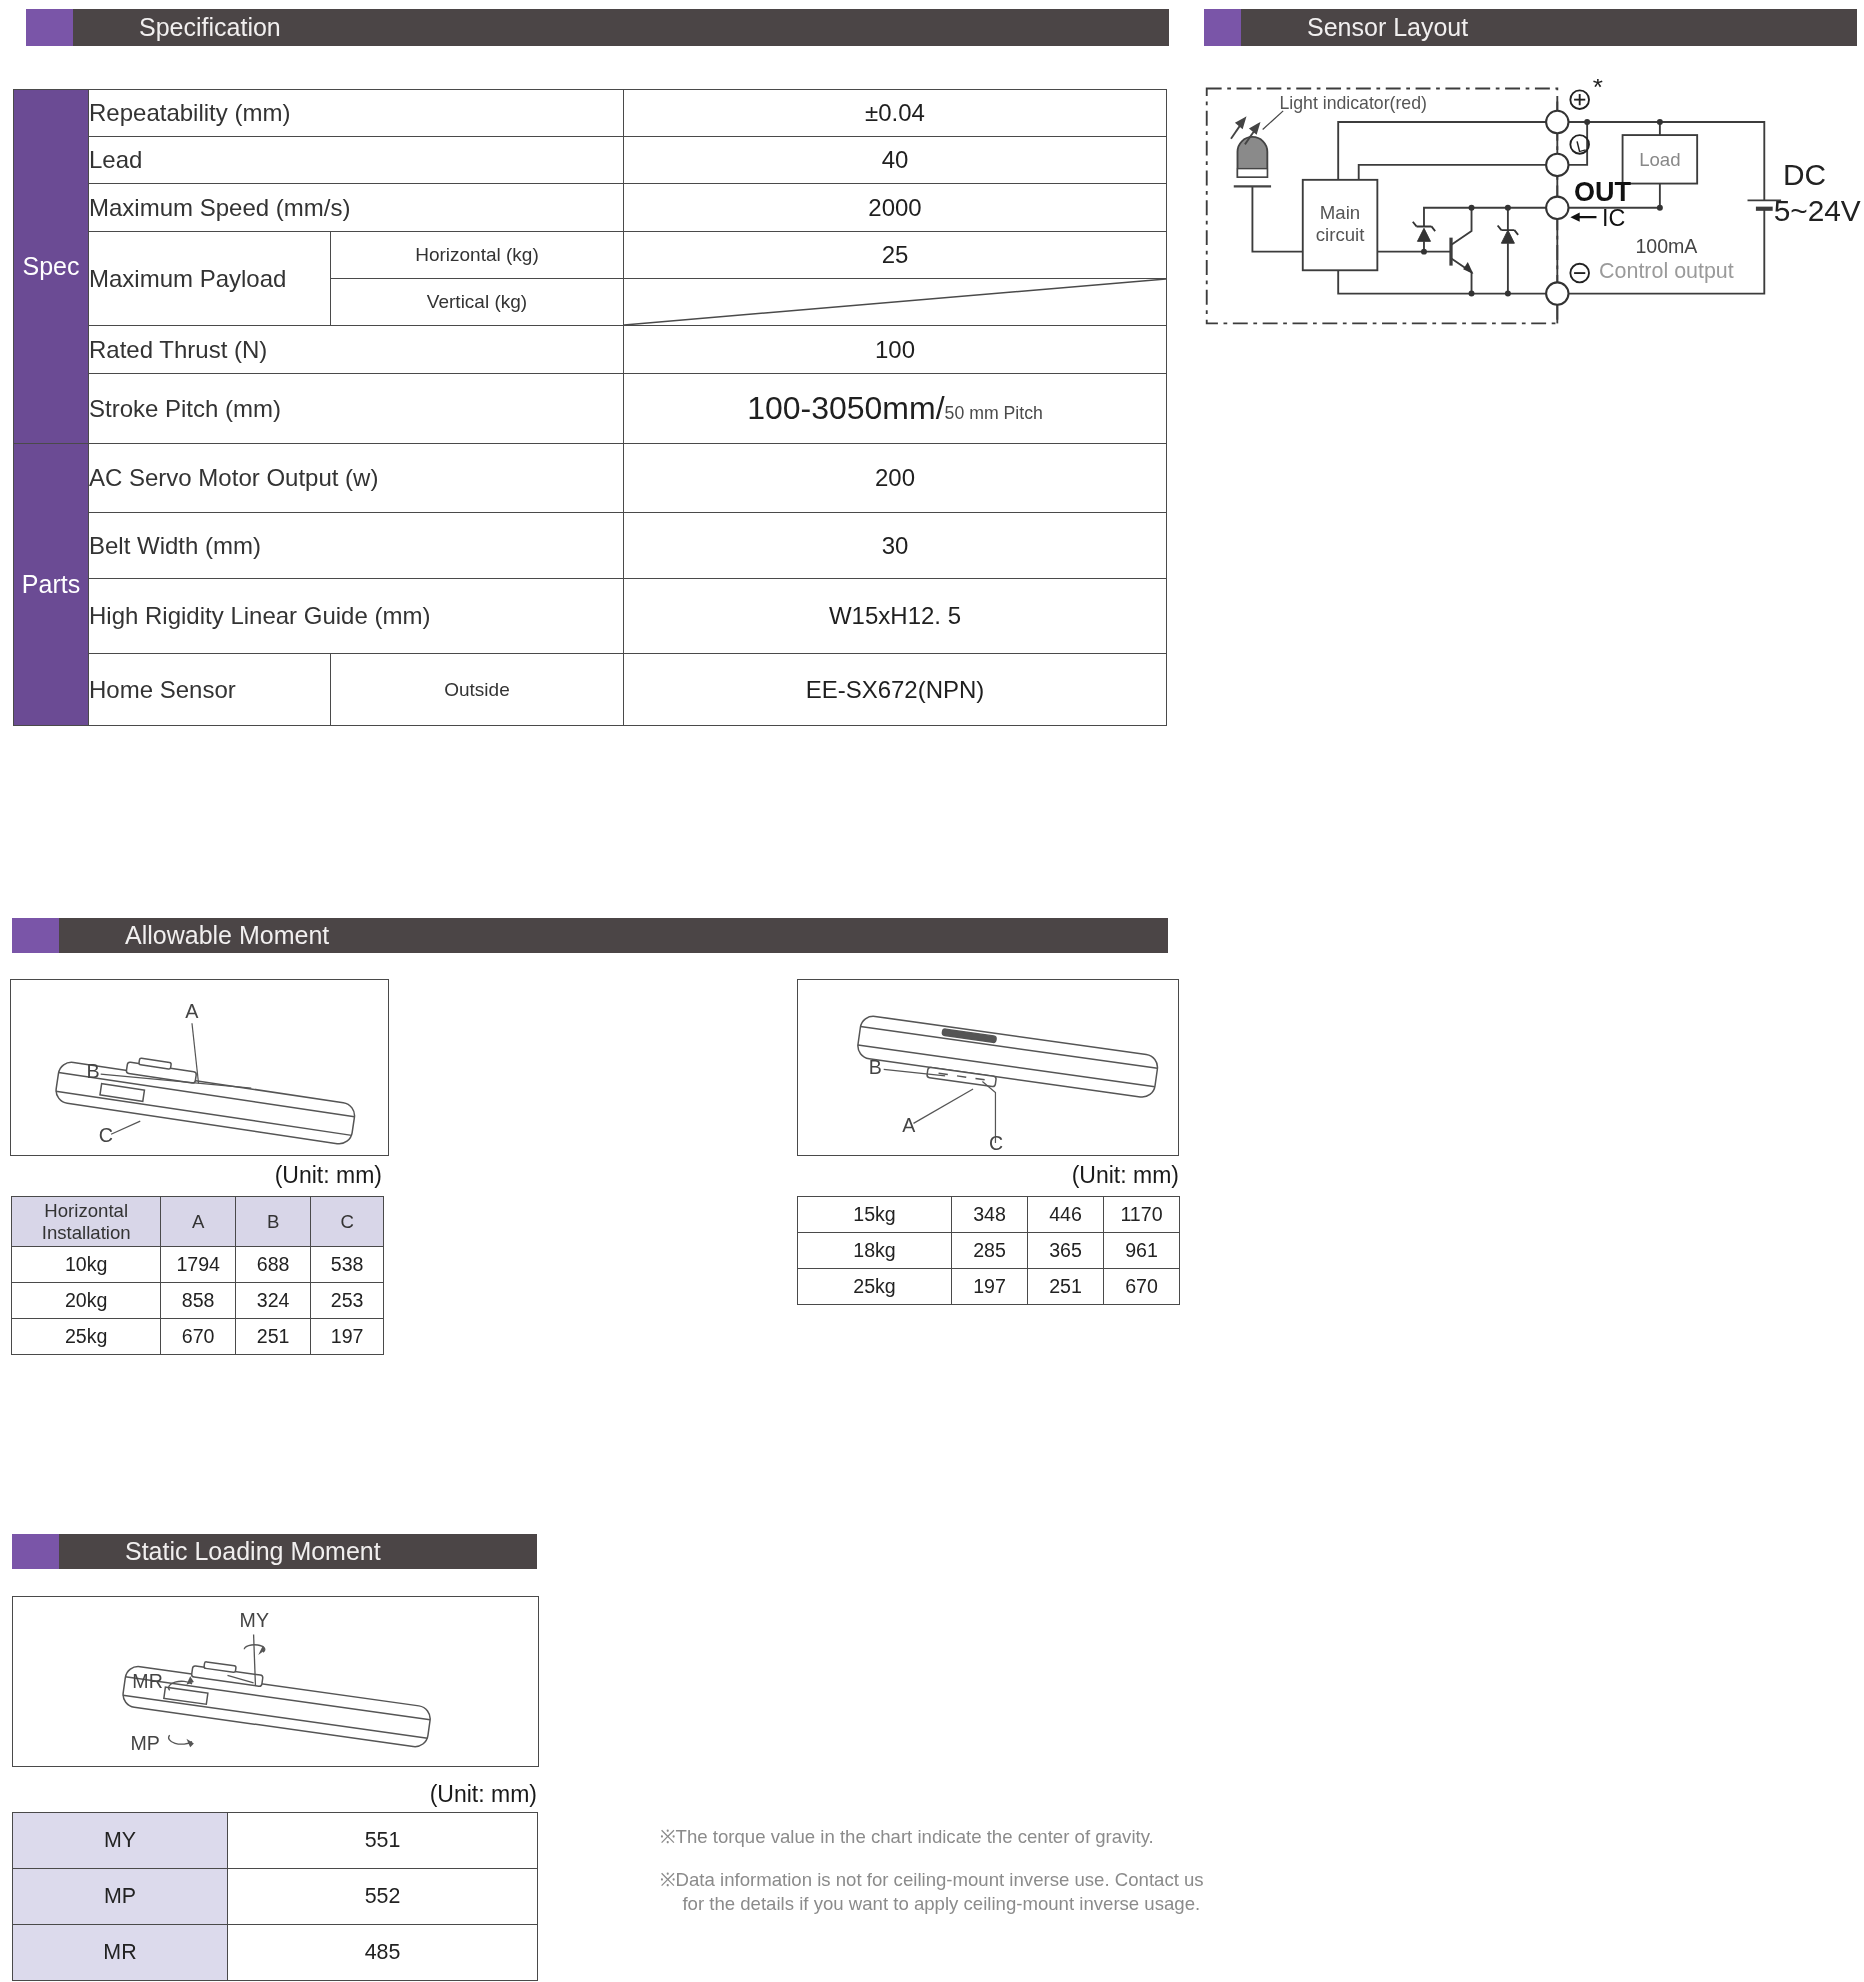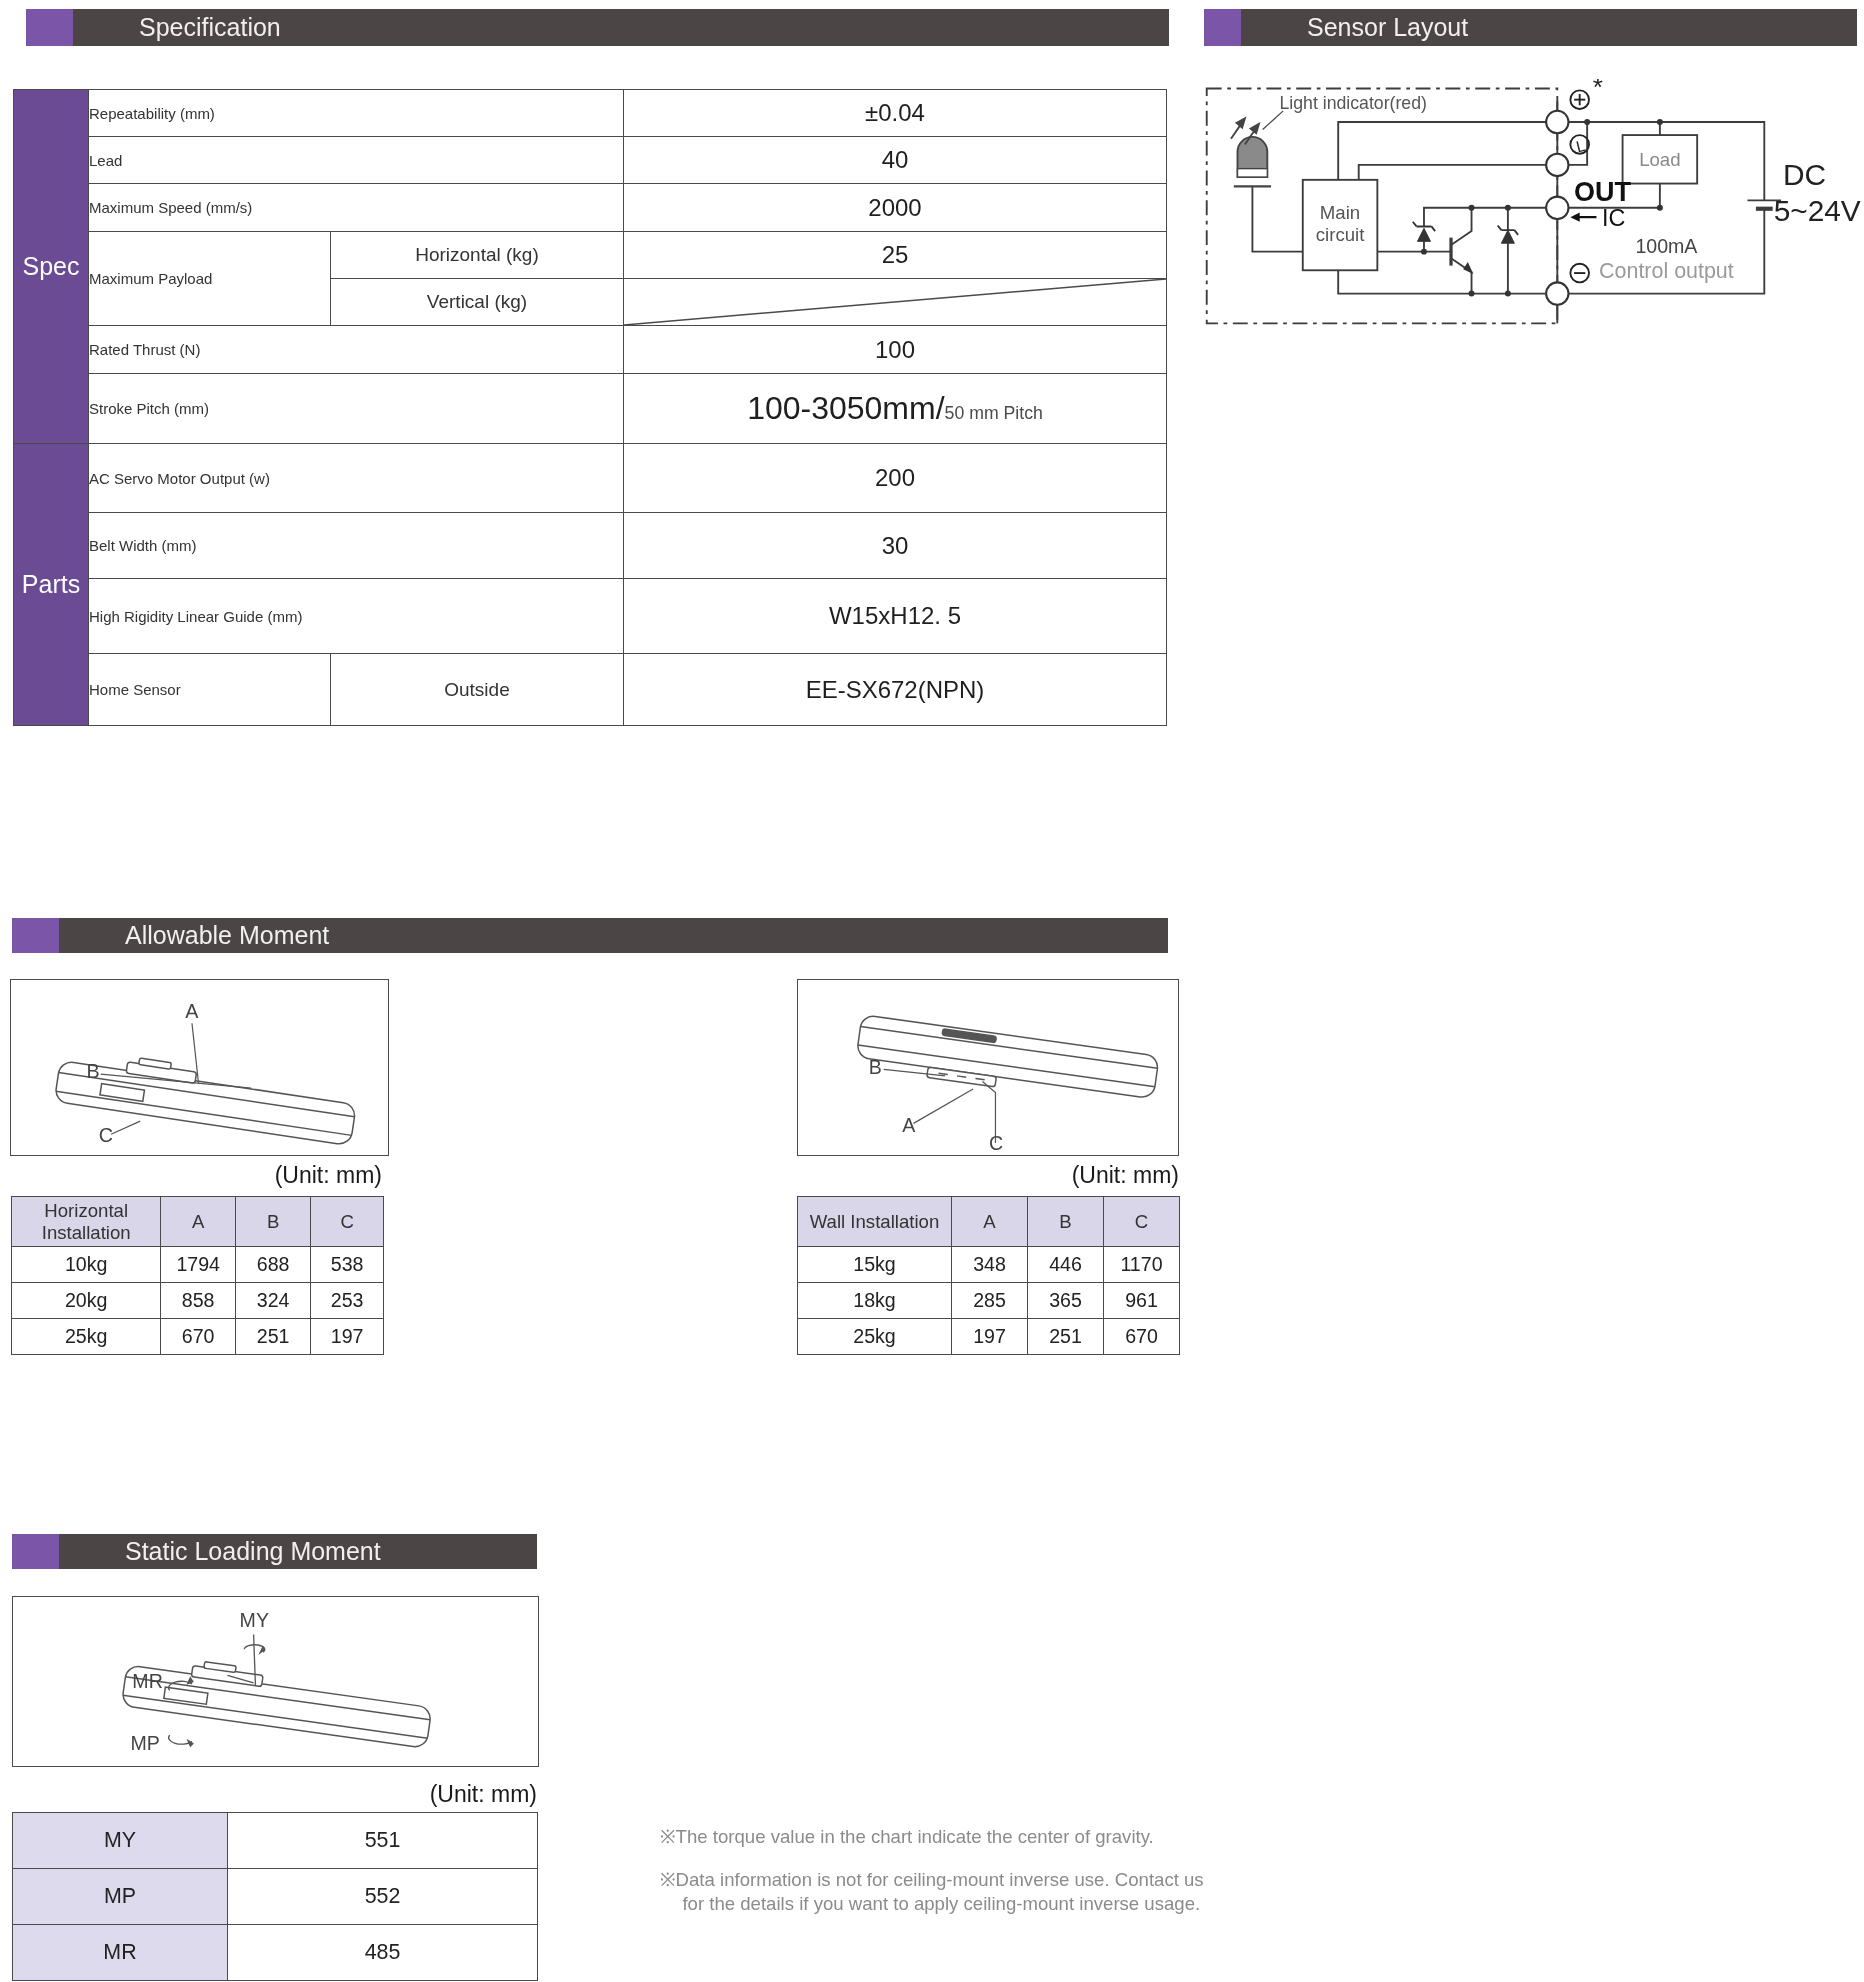--- a/index.html
+++ b/index.html
@@ -9,21 +9,21 @@
   
   .sec-header{position:absolute;height:37px;background:#4b4546;display:flex;align-items:center;gap:36px;}
   .sec-accent{width:47px;height:37px;background:#7a55a8;flex:0 0 auto;}
   .sec-title{color:#f1efef;font-size:25px;padding-left:30px;white-space:nowrap;}
 
   
   table.spec{position:absolute;left:13px;top:89px;border-collapse:collapse;table-layout:fixed;}
   table.spec td{border:1.5px solid #4a4a4a;padding:0;}
   table.spec{border:1.9px solid #4a4a4a;}
   td.side{background:#6b4b94;color:#fff;font-size:25px;text-align:center;}
-  td.lbl{font-size:15px;color:#333;padding-left:28px;}
+  td.lbl{font-size:24px;color:#333;padding-left:28px;}
   td.sub{font-size:19px;color:#333;text-align:center;}
   td.val{font-size:24px;color:#1f1f1f;text-align:center;}
   td.diag{position:relative;}
   td.diag svg{position:absolute;left:0;top:0;width:100%;height:100%;display:block;}
   .vbig{font-size:32px;}
   .vsmall{font-size:17.7px;color:#4a4a4a;}
 
   
   .figbox{position:absolute;border:1.9px solid #4a4a4a;background:#fff;}
   .figbox svg{display:block;width:100%;height:100%;}
@@ -315,26 +315,20 @@
     </table>
 
   <table class="mt" style="left:797px;top:1196px;">
     <colgroup>
         <col style="width:154px">
         <col style="width:76px">
         <col style="width:76px">
         <col style="width:76px">
       </colgroup>
     <tbody>
-        <tr style="height:50px">
-      <td class="hd">Wall Installation</td>
-      <td class="hd">A</td>
-      <td class="hd">B</td>
-      <td class="hd">C</td>
-    </tr>
     <tr style="height:36px">
       <td class="cell">15kg</td>
       <td class="cell">348</td>
       <td class="cell">446</td>
       <td class="cell">1170</td>
     </tr>
     <tr style="height:36px">
       <td class="cell">18kg</td>
       <td class="cell">285</td>
       <td class="cell">365</td>

